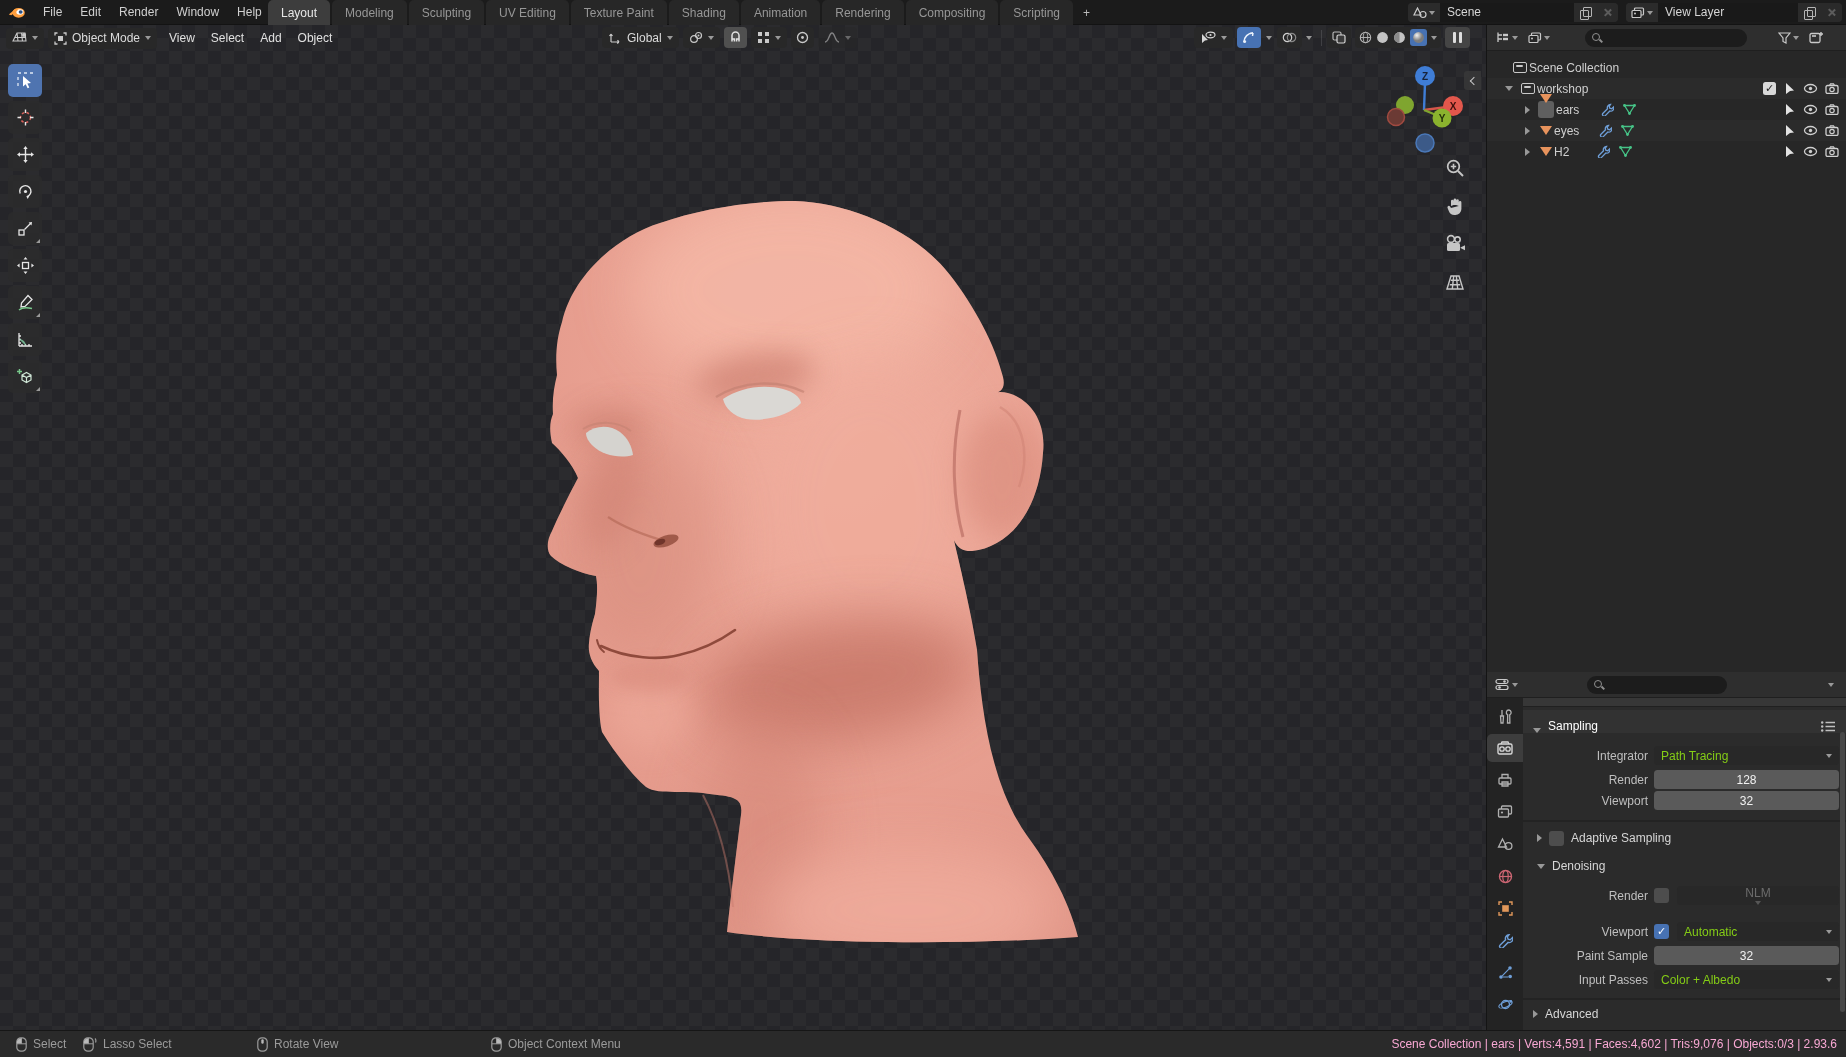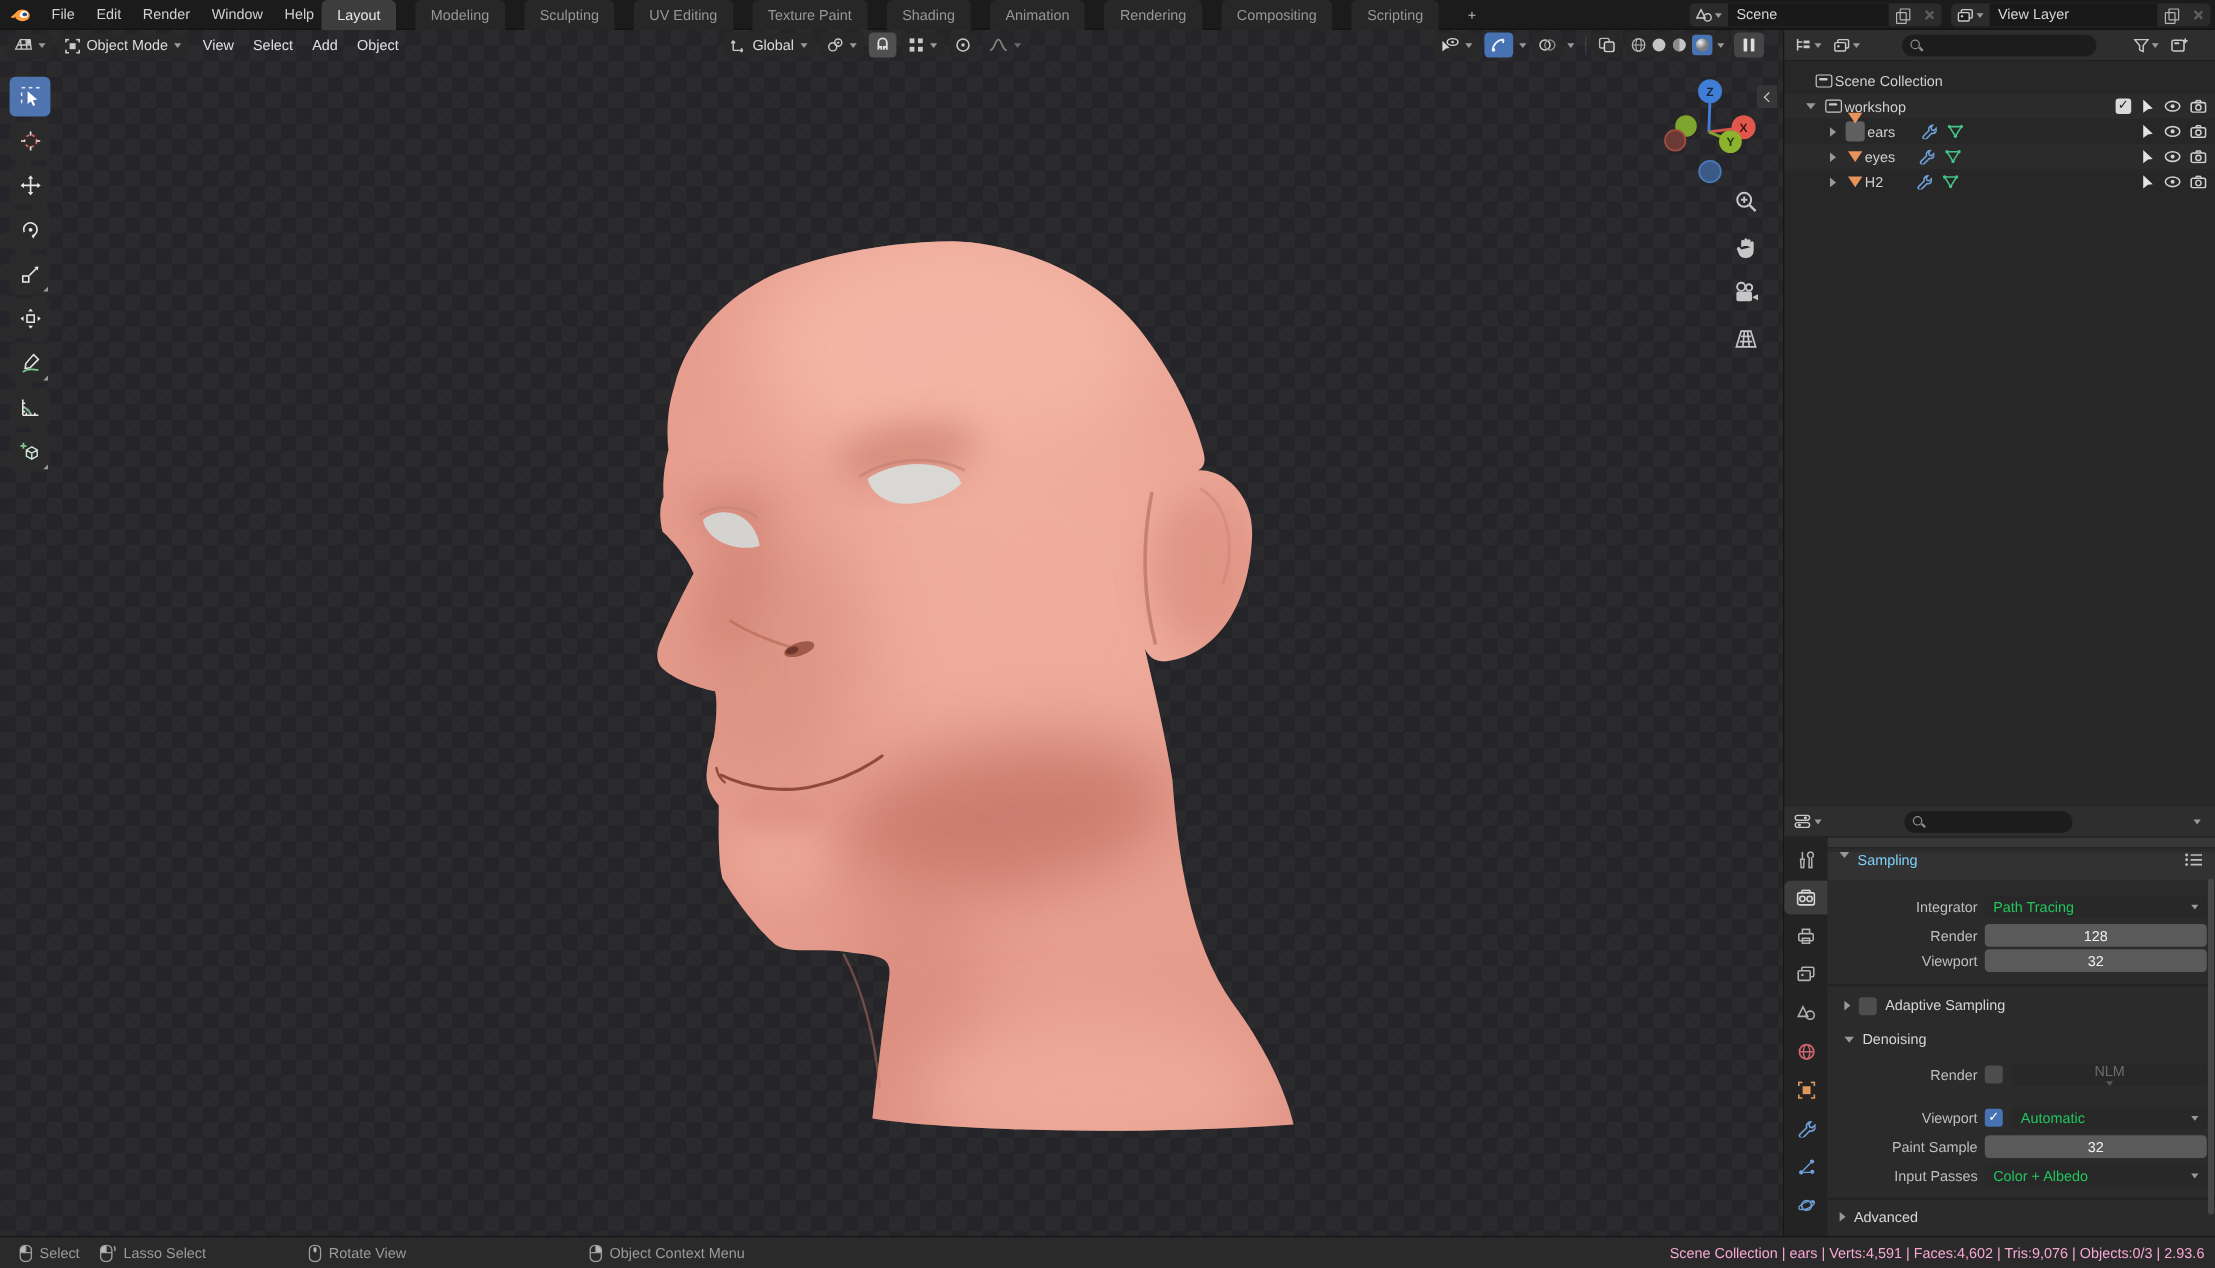--- a/index.html
+++ b/index.html
@@ -6,21 +6,21 @@
   html,body { width:1846px; height:1057px; overflow:hidden; background:#1d1d1d;
     font-family:"Liberation Sans","DejaVu Sans",sans-serif; font-size:12px; color:#d4d4d4;
     -webkit-font-smoothing:antialiased; }
   .app { position:relative; width:1468px; height:1057px; background:#1d1d1d; }
 
   
   .topbar { position:absolute; left:0; top:0; width:1846px; height:25px; background:#1b1b1b;
     border-bottom:1px solid #131313; display:flex; align-items:center; z-index:30; }
   .logo { width:18px; height:14px; margin:0 8px 0 8px; }
   .menu-item { padding:0 9px; height:25px; line-height:25px; color:#d0d0d0; cursor:default; }
-  .tabs { position:absolute; left:268px; top:0; height:25px; display:flex; gap:16px; align-items:flex-end; }
+  .tabs { position:absolute; left:268px; top:0; height:25px; display:flex; gap:2px; align-items:flex-end; }
   .tab { height:25px; line-height:26px; padding:0 13px; background:#272727; color:#979797;
     border-radius:5px 5px 0 0; white-space:nowrap; }
   .tab.active { background:#3d3d3d; color:#e8e8e8; }
   .tab.plus { padding:0 8px; color:#bbbbbb; background:transparent; }
   .id-block { position:absolute; top:3px; height:19px; display:flex; align-items:stretch;
     border-radius:4px; overflow:hidden; background:#2b2b2b; }
   .id-scene { left:1408px; width:210px; }
   .id-layer { left:1626px; width:216px; }
   .id-icon-seg { display:flex; align-items:center; gap:2px; padding:0 5px; background:#2b2b2b; }
   .id-text { flex:1; background:#191919; color:#d6d6d6; line-height:19px; padding:0 7px; }
@@ -109,28 +109,28 @@
     border-top:9px solid #e8935c; position:relative; }
   .icon-bg-active { background:#5f5f5f; border-radius:3px; padding:2px 2px 1px 2px; }
 
   .props { position:absolute; left:0; top:647px; width:360px; height:358px; background:#2b2b2b; }
   .props-tabstrip { position:absolute; left:0; top:26px; width:36px; height:332px; background:#232323; }
   .ptab { width:36px; height:28px; display:flex; align-items:center; justify-content:center; margin-top:4px; }
   .ptab.active { background:#3d3d3d; border-radius:5px 0 0 5px; }
   .props-content { position:absolute; left:36px; top:26px; width:324px; height:332px; background:#2b2b2b; overflow:hidden;}
   .prev-panel-strip { position:absolute; left:0; top:0; width:100%; height:9px; background:#373737; border-bottom:1px solid #202020;}
   .psec-header { position:absolute; left:0; width:100%; height:23px; background:#323232; display:flex;
-    align-items:flex-start; gap:7px; padding:0 10px; color:#7dd3fc; }
+    align-items:flex-end; gap:7px; padding:0 10px; color:#ffffff; }
   .psub-header { position:absolute; left:0; width:100%; height:20px; display:flex; align-items:center; gap:7px;
     padding:0 14px; color:#d6d6d6; }
   .prow { position:absolute; left:0; width:100%; height:20px; }
   .plabel { position:absolute; right:199px; left:0; text-align:right; line-height:20px; color:#bfbfbf; }
   .pfield { position:absolute; left:131px; width:185px; height:19px; top:0; border-radius:3.5px;
     display:flex; align-items:center; }
-  .dropdown { background:#282828; color:#22c55e; padding:0 7px; justify-content:space-between; }
+  .dropdown { background:#282828; color:#84cc16; padding:0 7px; justify-content:space-between; }
   .dropdown.disabled { color:#6c6c6c;flex-direction:column; }
   .slider { background:#5a5a5a; color:#f1f1f1; justify-content:center; }
   .pcheck { position:absolute; left:131px; top:2px; width:15px; height:15px; border-radius:3px; background:#4d4d4d; }
   .pcheck.checked { background:#4772b3; color:#fff; text-align:center; line-height:15px; font-size:11px; font-weight:bold;}
   .sep { position:absolute; left:0; width:100%; height:2px; background:#232323; }
   .scrollbar { position:absolute; right:2px; top:34px; width:5px; height:280px; background:#474747; border-radius:3px;}
 
   
   .statusbar { position:absolute; left:0; top:1030px; width:1846px; height:27px; background:#2a2a2a;
     border-top:1px solid #161616; display:flex; align-items:center; color:#9b9b9b; }

